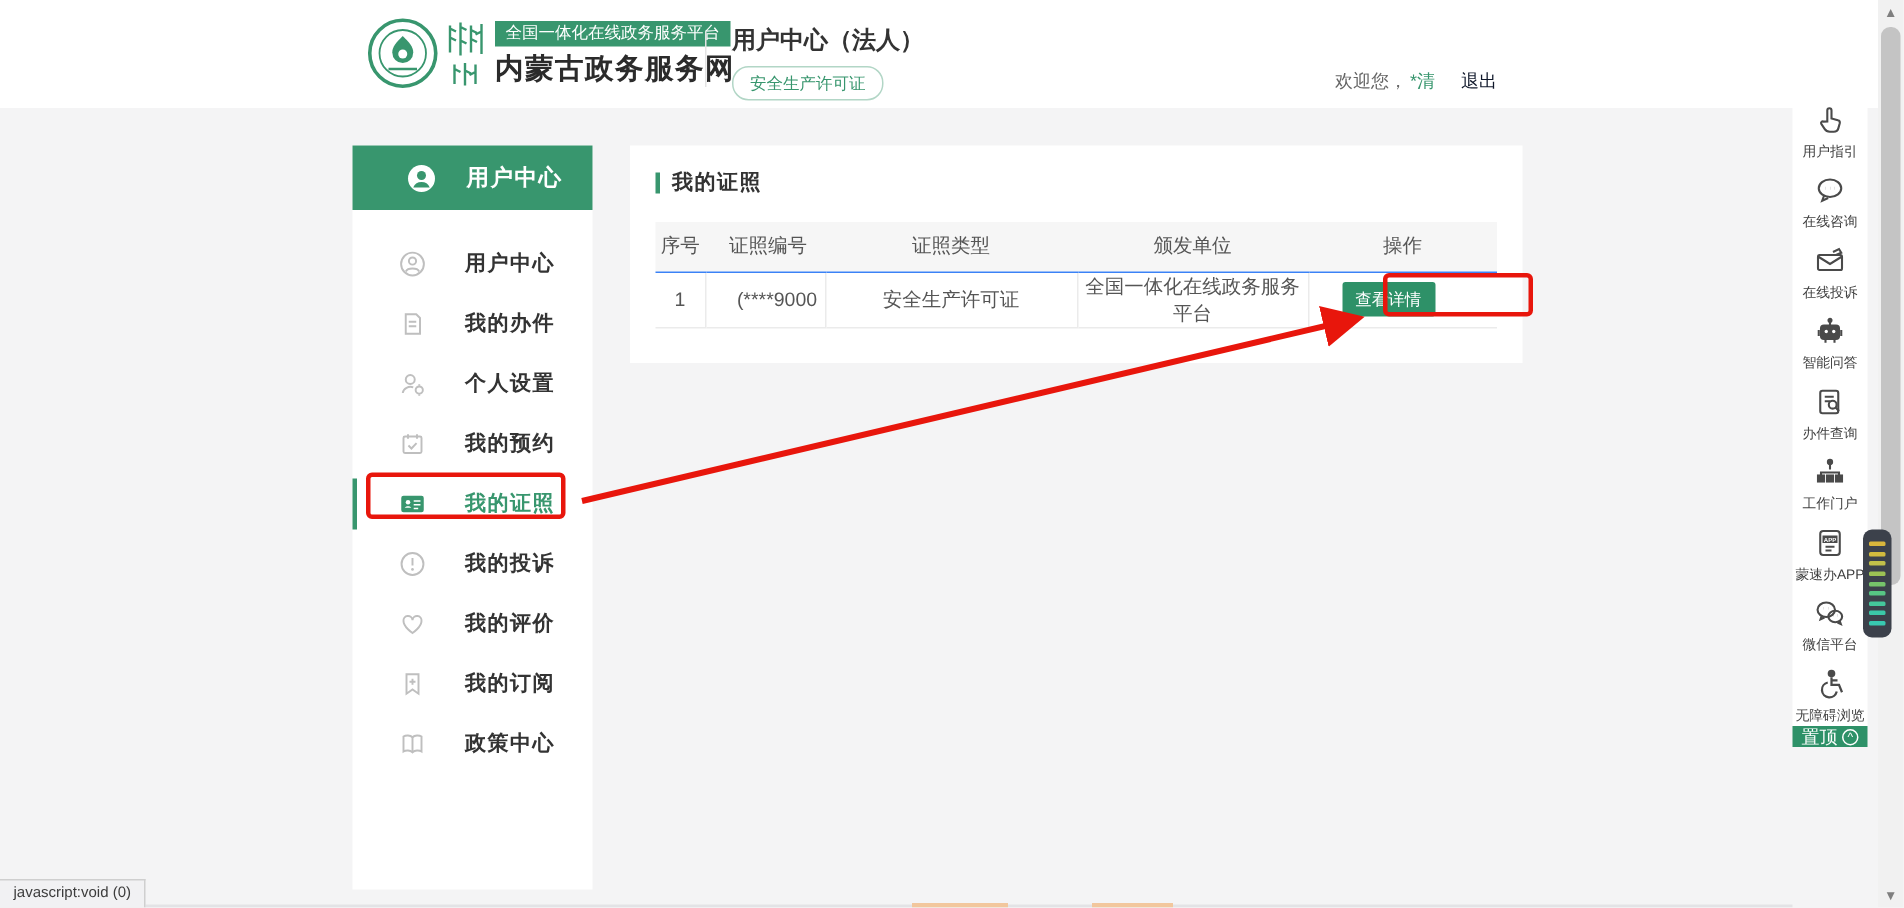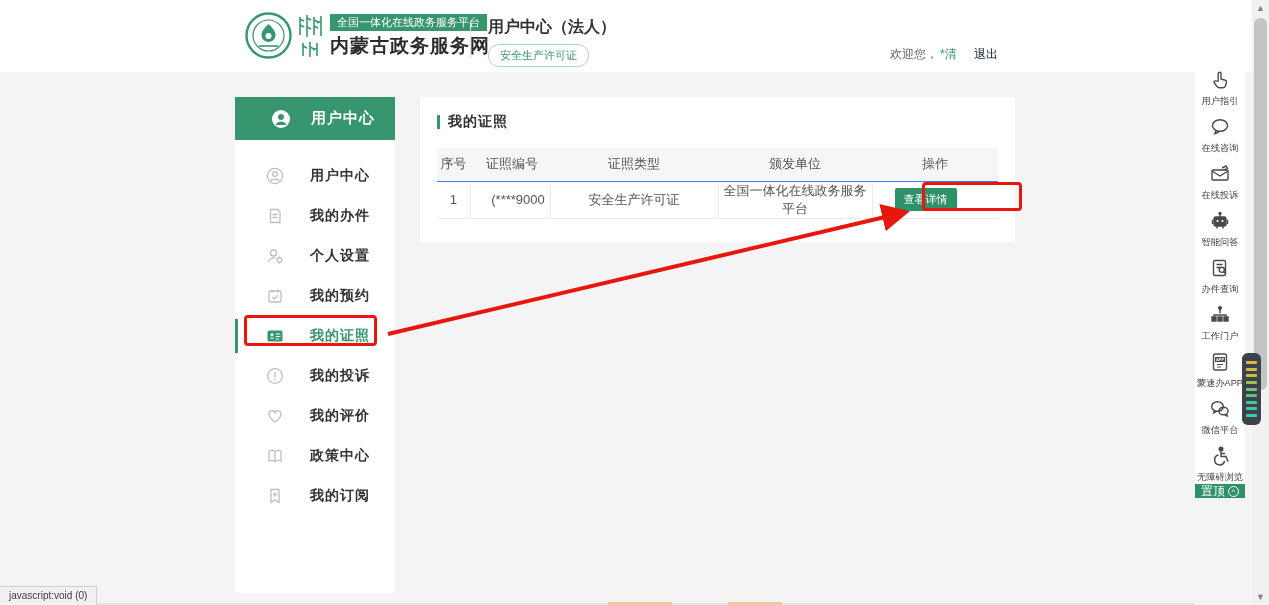--- a/index.html
+++ b/index.html
@@ -185,34 +185,34 @@
       <span class="ico">
         <svg width="18" height="18" viewBox="0 0 18 18" fill="none" stroke="#bfbfbf" stroke-width="1.3">
           <path d="M9 15S3 11 3 7a3 3 0 0 1 6-.6A3 3 0 0 1 15 7c0 4-6 8-6 8z"></path>
         </svg>
         </span>
       <span class="lbl">我的评价</span>
     </div>
     <div class="side-item">
       <span class="ico">
         <svg width="18" height="18" viewBox="0 0 18 18" fill="none" stroke="#bfbfbf" stroke-width="1.3">
+          <path d="M5 2.5h8v13l-4-2.8-4 2.8z"></path>
+            <path d="M9 5.5v4M7 7.5h4"></path>
+        </svg>
+        </span>
+      <span class="lbl">我的订阅</span>
+    </div>
+    <div class="side-item">
+      <span class="ico">
+        <svg width="18" height="18" viewBox="0 0 18 18" fill="none" stroke="#bfbfbf" stroke-width="1.3">
           <path d="M9 4.5C7.5 3 4.5 3 3 4v10c1.5-1 4.5-1 6 .5 1.5-1.5 4.5-1.5 6-.5V4c-1.5-1-4.5-1-6 .5z"></path>
             <path d="M9 4.5v10"></path>
         </svg>
         </span>
       <span class="lbl">政策中心</span>
-    </div>
-    <div class="side-item">
-      <span class="ico">
-        <svg width="18" height="18" viewBox="0 0 18 18" fill="none" stroke="#bfbfbf" stroke-width="1.3">
-          <path d="M5 2.5h8v13l-4-2.8-4 2.8z"></path>
-            <path d="M9 5.5v4M7 7.5h4"></path>
-        </svg>
-        </span>
-      <span class="lbl">我的订阅</span>
     </div>
   </div>
 </div>
 
 <div class="main">
   <div class="sec-title">
     <span class="sec-bar"></span>
     <span class="sec-txt">我的证照</span>
   </div>
   <table class="certs">

